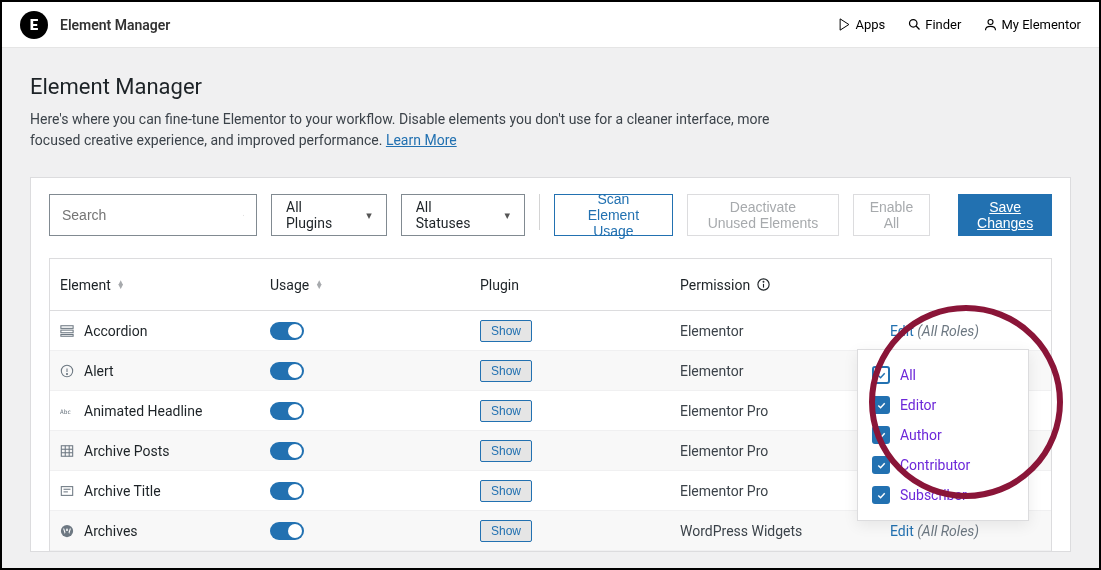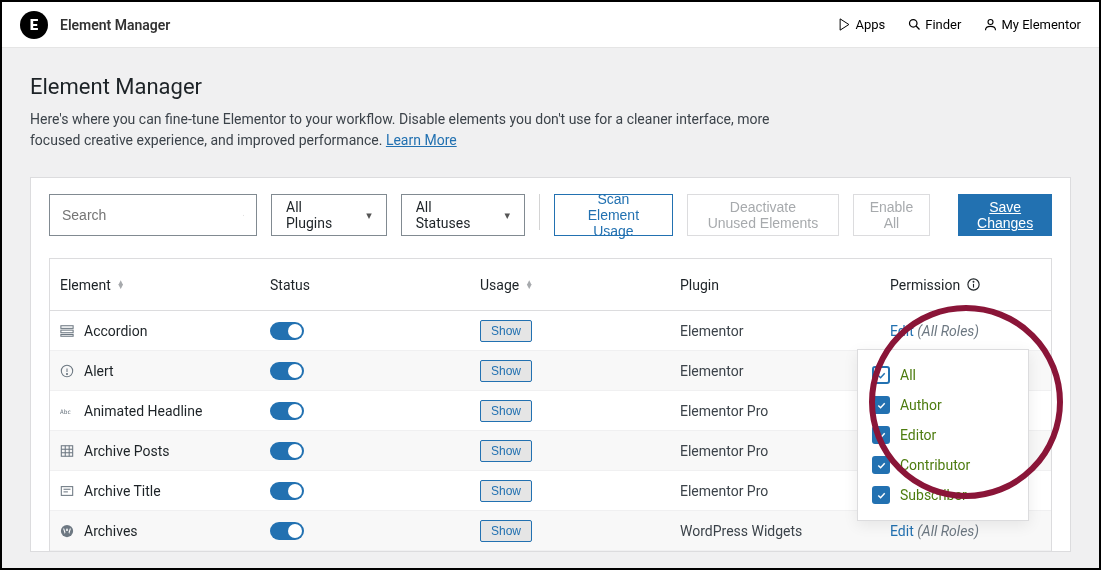--- a/index.html
+++ b/index.html
@@ -36,21 +36,21 @@
 .td-element { display:flex; align-items:center; gap:10px; font-size:14px; color:#1d2327; }
 .td-element .eicon { width:14px; height:14px; color:#6d7882; display:flex; align-items:center; justify-content:center; }
 .toggle { width:34px; height:18px; border-radius:10px; background:#2271b1; position:relative; cursor:pointer; }
 .toggle::after { content:""; position:absolute; right:2px; top:2px; width:14px; height:14px; background:#fff; border-radius:50%; }
 .show-btn { border:1px solid #2271b1; color:#2271b1; background:#e5e5e5; font-size:12px; padding:3px 10px; border-radius:2px; cursor:pointer; }
 .td-plugin { font-size:14px; color:#3c434a; }
 .td-perm { font-size:14px; }
 .td-perm .edit-link { color:#2271b1; cursor:pointer; }
 .td-perm .roles-text { color:#6d7882;font-style:italic; }
 .dropdown { position:absolute; right:22px; top:90px; width:172px; background:#fff; border:1px solid #dcdcde; box-shadow:0 4px 14px rgba(0,0,0,.08); padding:10px 12px; z-index:5; }
-.dd-item { display:flex; align-items:center; gap:10px; padding:6px 2px; font-size:14px; color:#4d7c0f; }
+.dd-item { display:flex; align-items:center; gap:10px; padding:6px 2px; font-size:14px; color:#6d28d9; }
 .chk { width:18px; height:18px; border-radius:3px; background:#2271b1; display:flex; align-items:center; justify-content:center; color:#fff; }
 .chk.outline { background:#fff; border:2px solid #2271b1; color:#2271b1; }
 .red-circle { position:absolute; right:-12px; top:46px; width:194px; height:194px; border:6px solid #8a1538; border-radius:50%; z-index:6; pointer-events:none; }
 .chev { font-size:11px; color:#555; }
 </style>
 </head>
 <body>
 
 <div class="topbar">
   <div class="logo-circle">E</div>
@@ -108,21 +108,20 @@
       <div class="toolbar-spacer"></div>
       <button class="btn primary">Save Changes</button>
     </div>
 
     <div class="table-wrap">
       <div class="thead">
         <div class="th">
             <span>Element</span>
             <span class="sort-icon">▲<br>▼</span>
           </div>
-        <div class="th">Status</div>
         <div class="th">
             <span>Usage</span>
             <span class="sort-icon">▲<br>▼</span>
           </div>
         <div class="th">Plugin</div>
         <div class="th permission">
           <span>Permission</span>
           <svg viewBox="0 0 24 24" fill="none" stroke="currentColor" stroke-width="1.8">
               <circle cx="12" cy="12" r="9"></circle>
               <line x1="12" y1="11" x2="12" y2="17"></line>
@@ -249,29 +248,29 @@
                 </svg>
               </span>
               <span>All</span>
             </div>
             <div class="dd-item">
               <span class="chk">
                 <svg width="11" height="11" viewBox="0 0 24 24" fill="none" stroke="currentColor" stroke-width="3.2">
                   <polyline points="5 12 10 17 19 7"></polyline>
                 </svg>
               </span>
+              <span>Editor</span>
+            </div>
+            <div class="dd-item">
+              <span class="chk">
+                <svg width="11" height="11" viewBox="0 0 24 24" fill="none" stroke="currentColor" stroke-width="3.2">
+                  <polyline points="5 12 10 17 19 7"></polyline>
+                </svg>
+              </span>
               <span>Author</span>
-            </div>
-            <div class="dd-item">
-              <span class="chk">
-                <svg width="11" height="11" viewBox="0 0 24 24" fill="none" stroke="currentColor" stroke-width="3.2">
-                  <polyline points="5 12 10 17 19 7"></polyline>
-                </svg>
-              </span>
-              <span>Editor</span>
             </div>
             <div class="dd-item">
               <span class="chk">
                 <svg width="11" height="11" viewBox="0 0 24 24" fill="none" stroke="currentColor" stroke-width="3.2">
                   <polyline points="5 12 10 17 19 7"></polyline>
                 </svg>
               </span>
               <span>Contributor</span>
             </div>
             <div class="dd-item">

